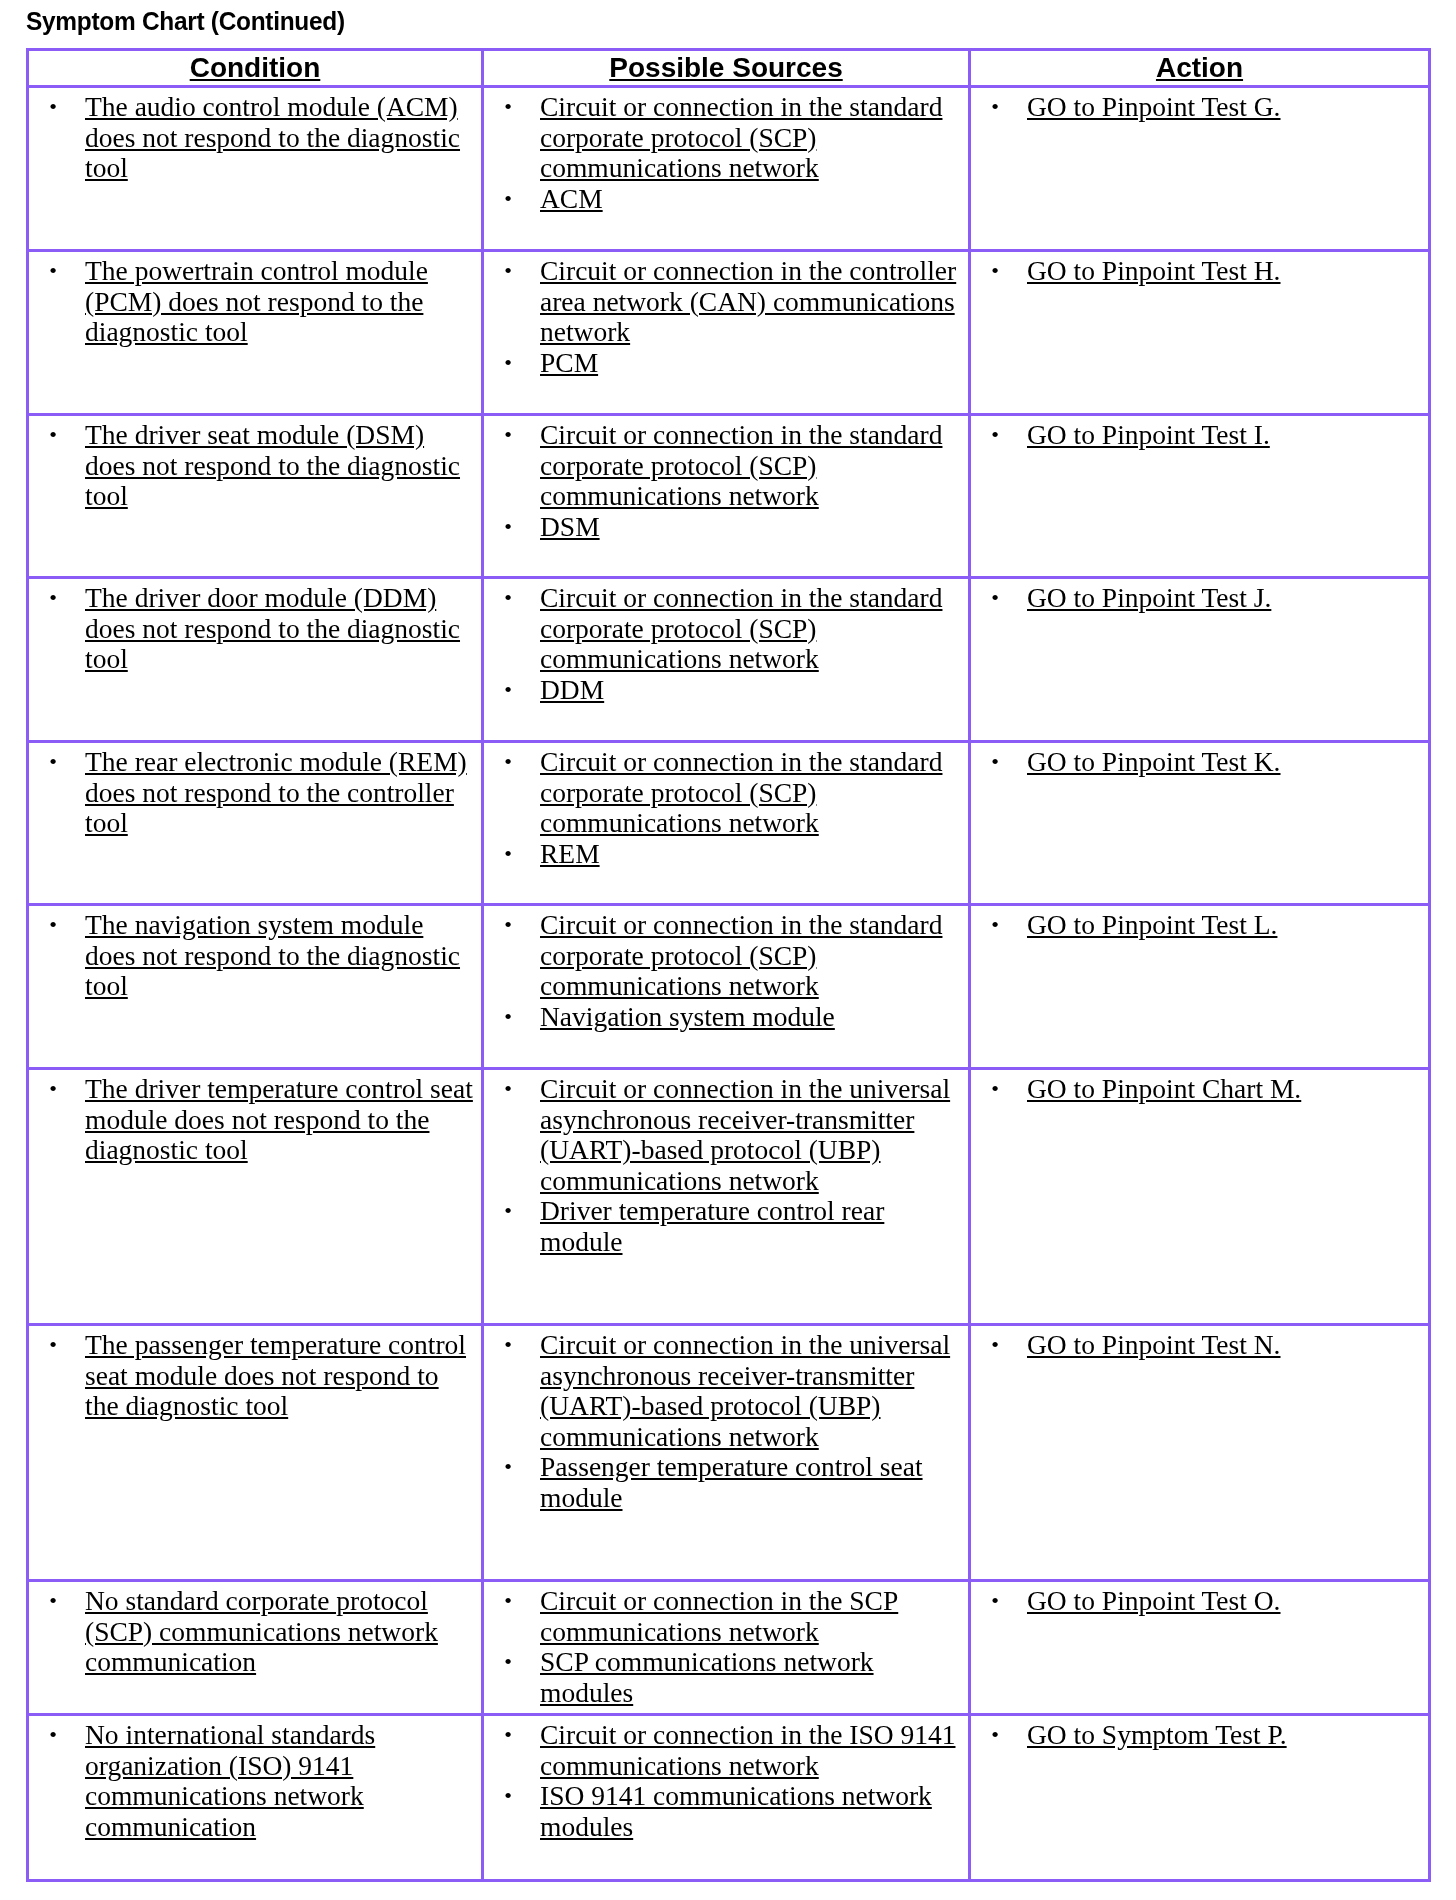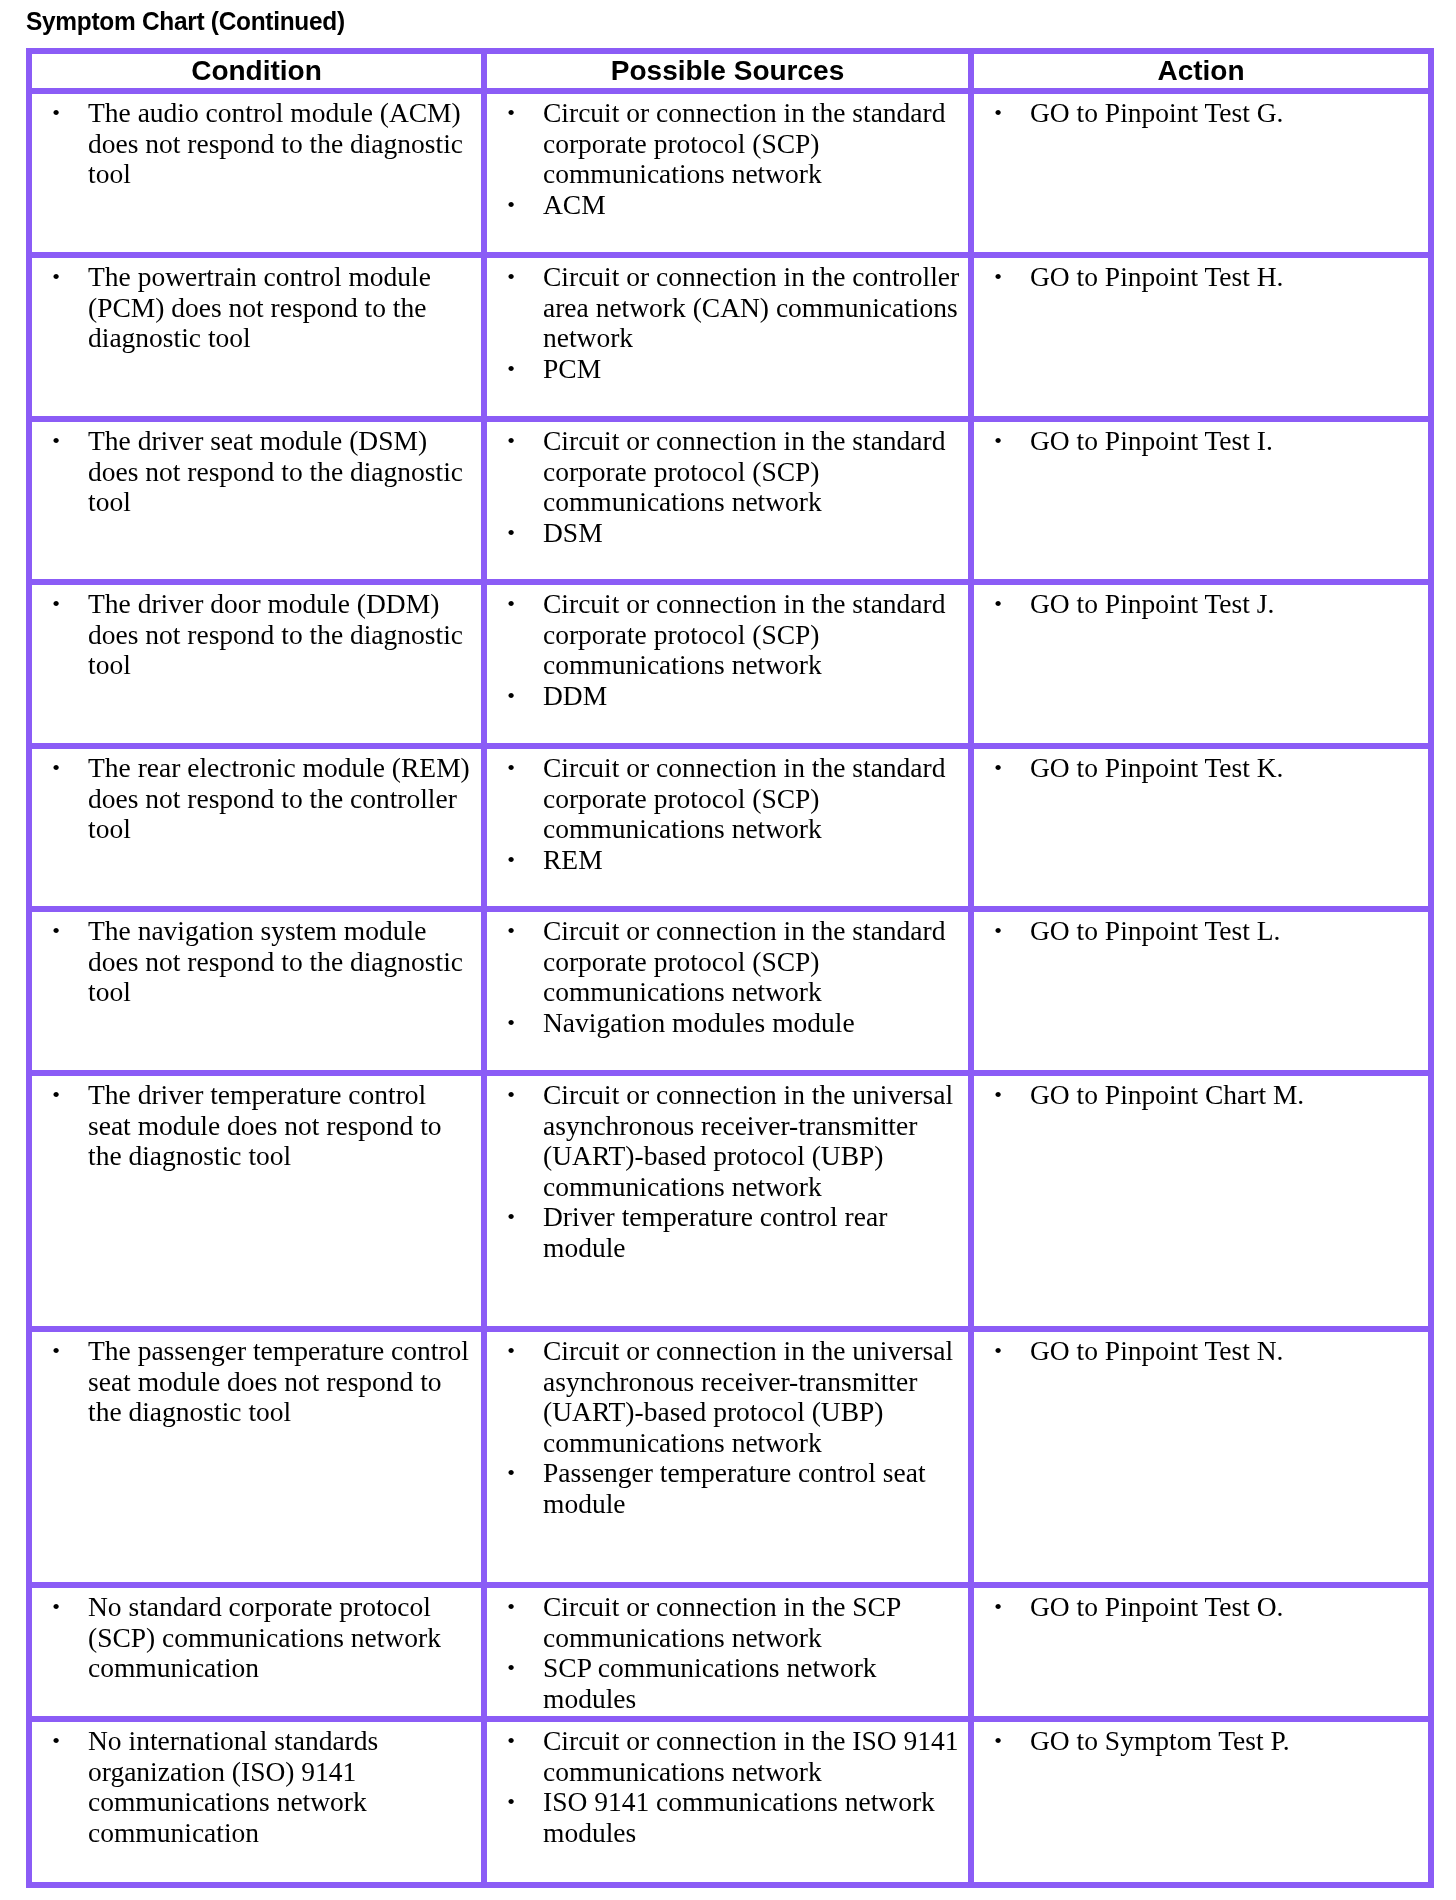--- a/index.html
+++ b/index.html
@@ -9,21 +9,21 @@
     font-family: "Liberation Sans", sans-serif; font-weight: bold;
     font-size: 26px; letter-spacing: -0.3px; transform: scaleX(0.94); transform-origin: left top;
   }
   table.chart {
     position: absolute; left: 26px; top: 48px;
     width: 1402px; border-collapse: collapse; table-layout: fixed;
   }
   table.chart col.c1 { width: 455px; }
   table.chart col.c2 { width: 487px; }
   table.chart col.c3 { width: 460px; }
-  table.chart th, table.chart td { border: 6px solid #8b5cf6; vertical-align: top; padding: 0; }
+  table.chart th, table.chart td { border: 3px solid #8b5cf6; vertical-align: top; padding: 0; text-decoration: underline; }
   table.chart th {
     height: 34px; font-family: "Liberation Sans", sans-serif; font-weight: bold;
     font-size: 28px; text-align: center; line-height: 34px;
   }
   table.chart td { font-family: "Liberation Serif", serif; font-size: 27.5px; line-height: 30.5px; }
   ul.blist { list-style: none; margin: 0; padding: 4px 8px 0 0; }
   ul.blist li { position: relative; padding-left: 56px; }
   ul.blist li .bullet {
     position: absolute; left: 14px; top: 0; width: 20px; text-align: center; font-size: 22px;
   }
@@ -139,21 +139,21 @@
       </tr>
       <tr style="height: 164px;">
         <td>
           <ul class="blist">
             <li><span class="bullet">•</span><span>The navigation system module does not respond to the diagnostic tool</span></li>
           </ul>
         </td>
         <td>
           <ul class="blist">
             <li><span class="bullet">•</span><span>Circuit or connection in the standard corporate protocol (SCP) communications network</span></li>
-            <li><span class="bullet">•</span><span>Navigation modules module</span></li>
+            <li><span class="bullet">•</span><span>Navigation system module</span></li>
           </ul>
         </td>
         <td>
           <ul class="blist">
             <li><span class="bullet">•</span><span>GO to Pinpoint Test L.</span></li>
           </ul>
         </td>
       </tr>
       <tr style="height: 256px;">
         <td>

